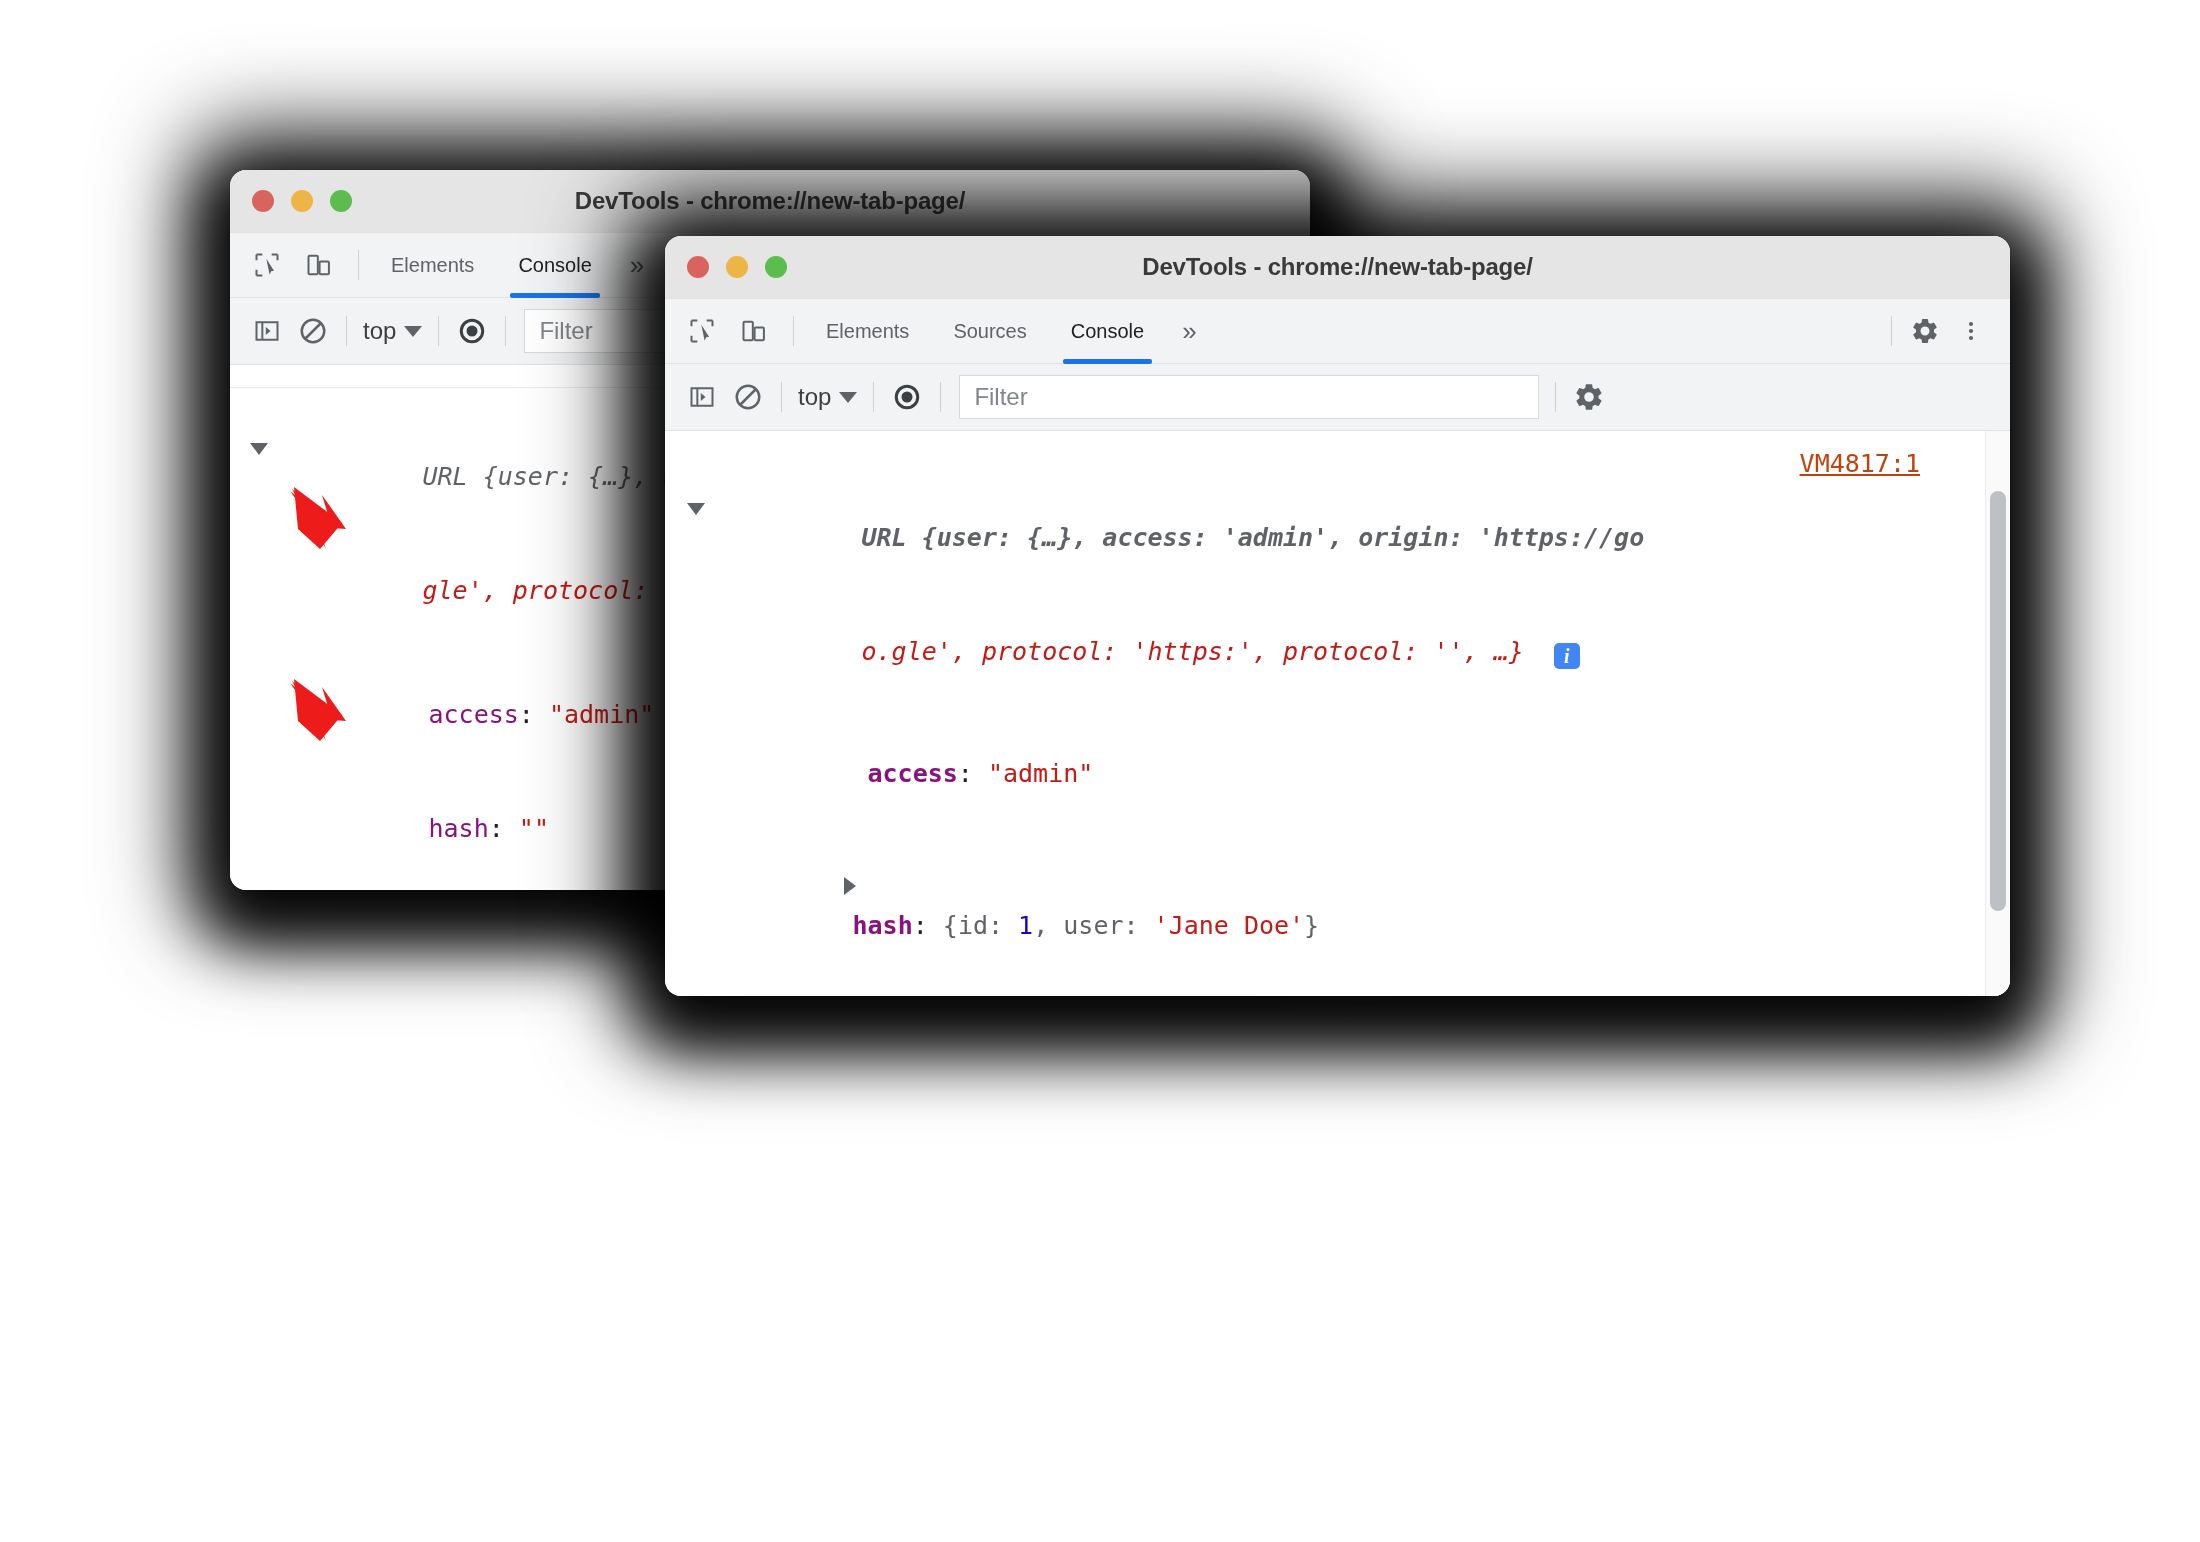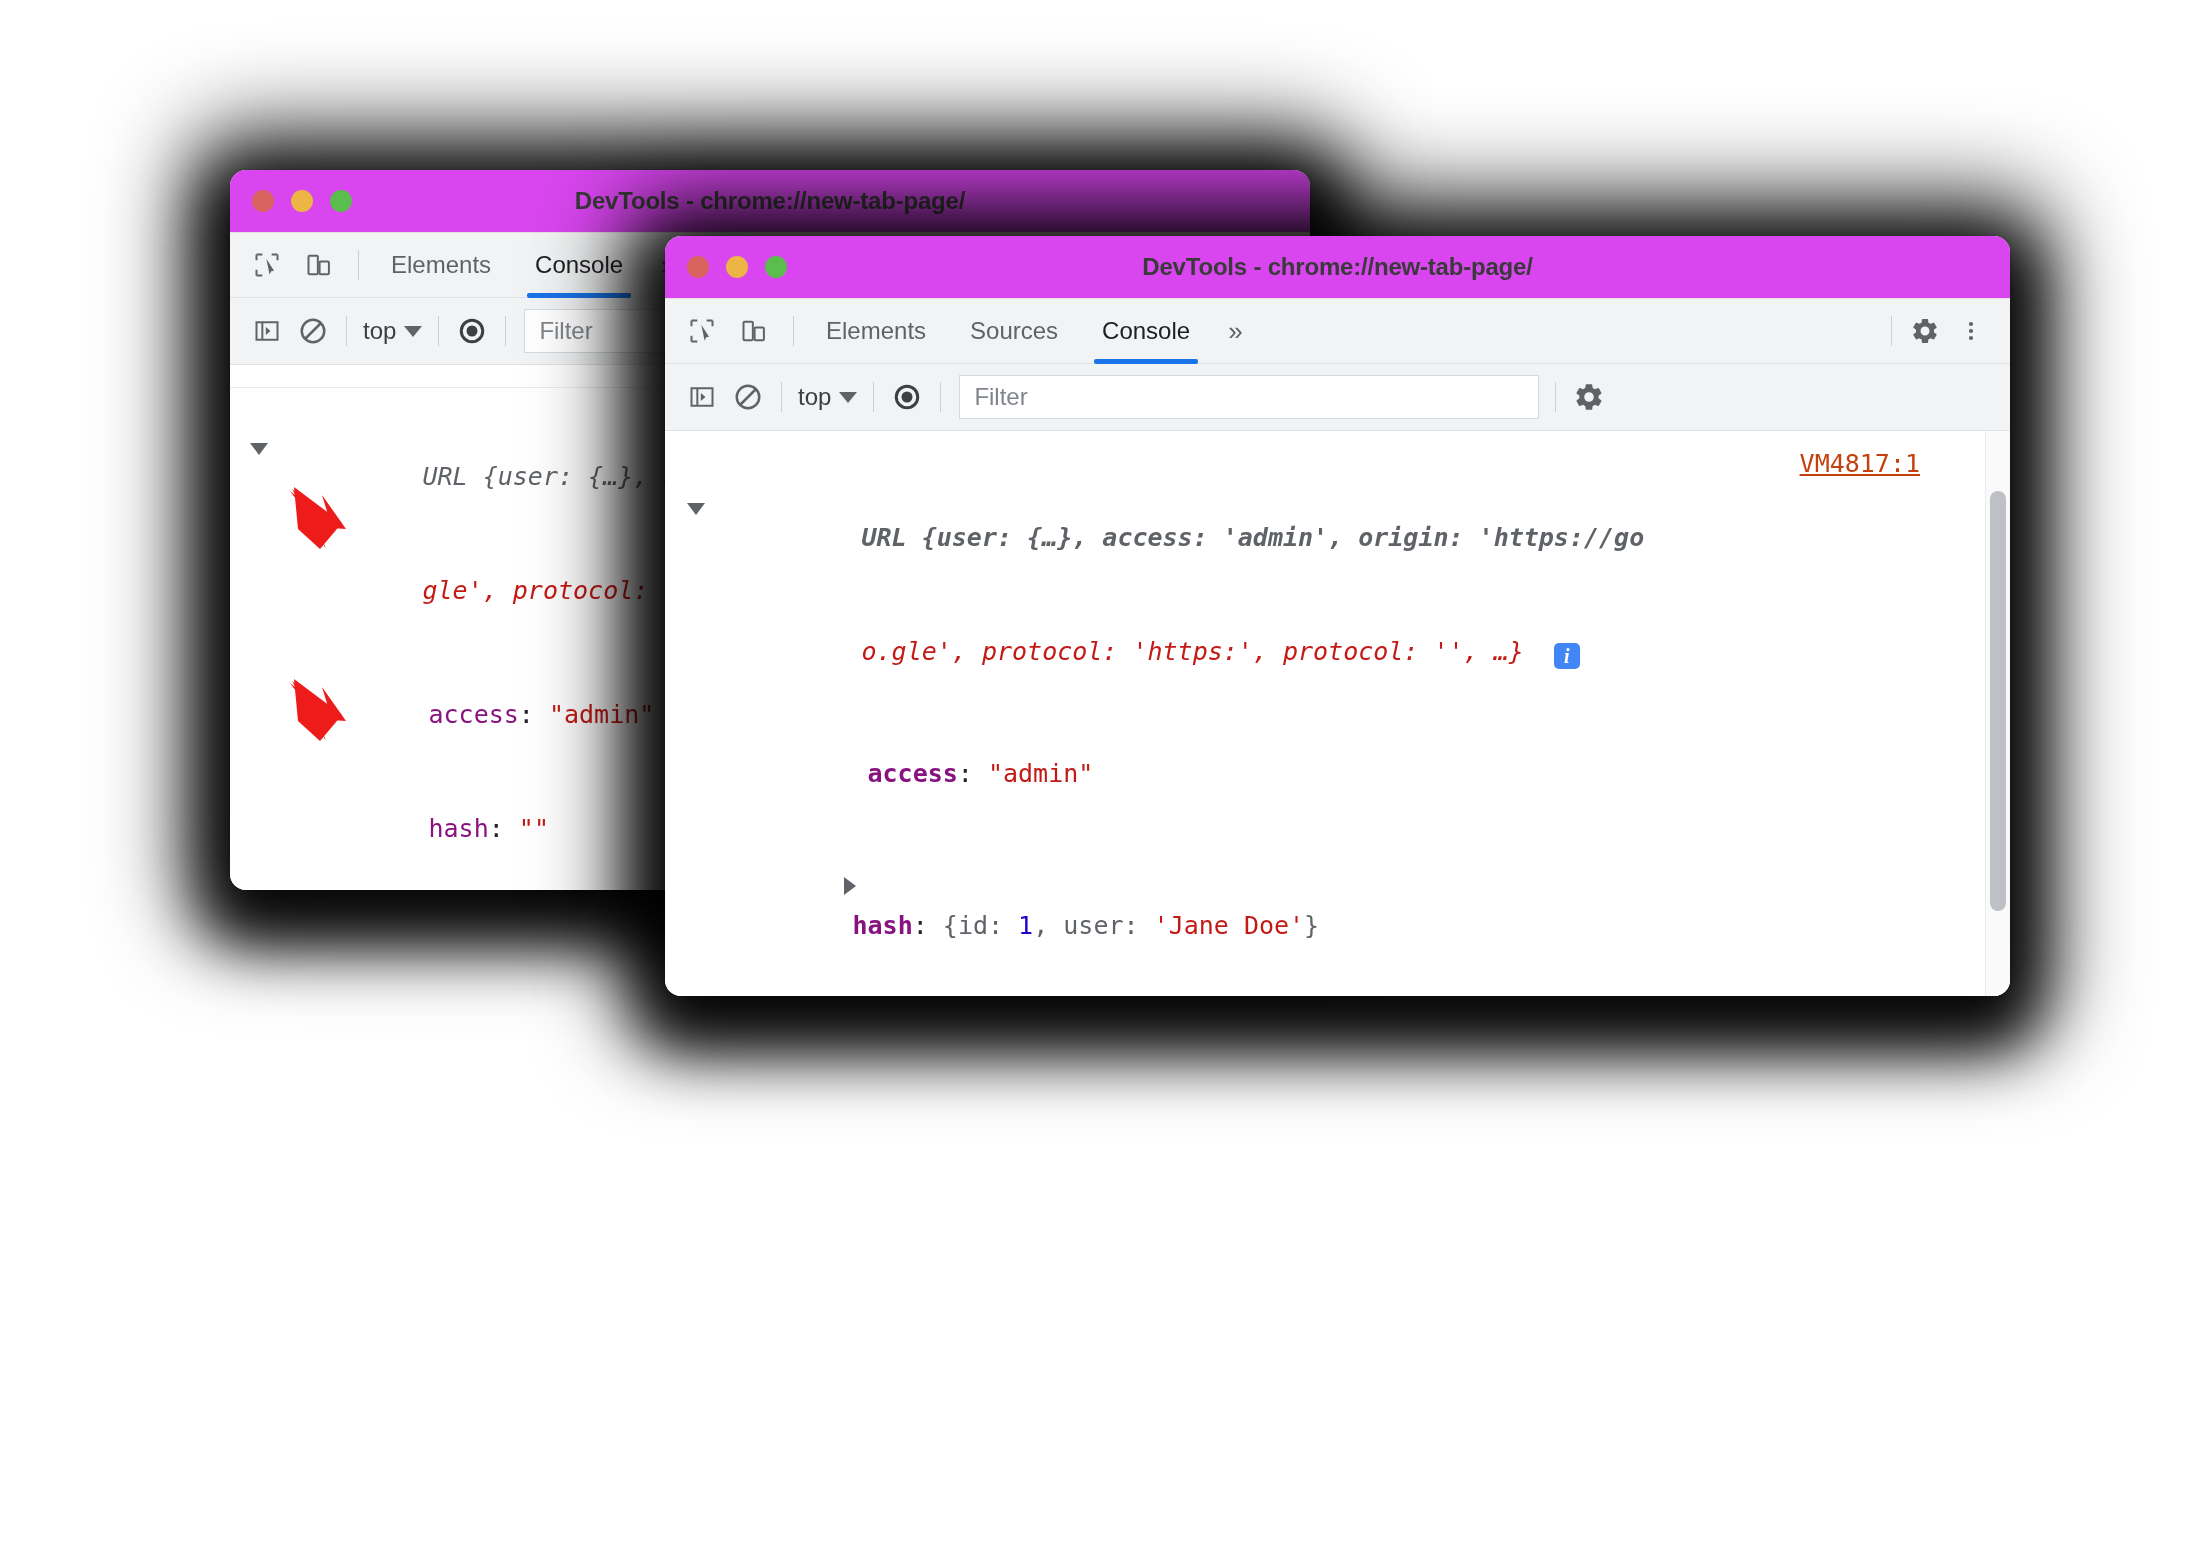--- a/index.html
+++ b/index.html
@@ -21,21 +21,21 @@
     border-radius: 16px;
     overflow: hidden;
     background: #ffffff;
     box-shadow:
       0 0 0 1px rgba(0,0,0,0.05),
       0 26px 60px 26px rgba(0,0,0,0.92),
       0 0 90px 40px rgba(0,0,0,0.80);
   }
   .titlebar {
     height: 62px;
-    background: #d946ef;
+    background: #e5e5e5;
     display: flex;
     align-items: center;
     position: relative;
     border-bottom: 1px solid #ebdede;
   }
   .traffic {
     position: absolute;
     left: 22px;
     display: flex;
     gap: 17px;
@@ -65,21 +65,21 @@
   }
   .tool-icons { display: flex; align-items: center; padding-left: 14px; gap: 6px; }
   .icon-btn {
     width: 46px; height: 46px;
     display: flex; align-items: center; justify-content: center;
     color: #5f6368;
   }
   .vsep { width: 1px; height: 30px; background: #ccd0d3; margin: 0 10px; }
   .tabs { display: flex; align-items: flex-end; height: 100%; }
   .tab {
-    font-size: 24px;
+    font-size: 20px;
     color: #5f6368;
     padding: 0 22px;
     height: 100%;
     display: flex; align-items: center;
     position: relative;
     white-space: nowrap;
   }
   .tab.active { color: #202124; }
   .tab.active::after {
     content: "";

